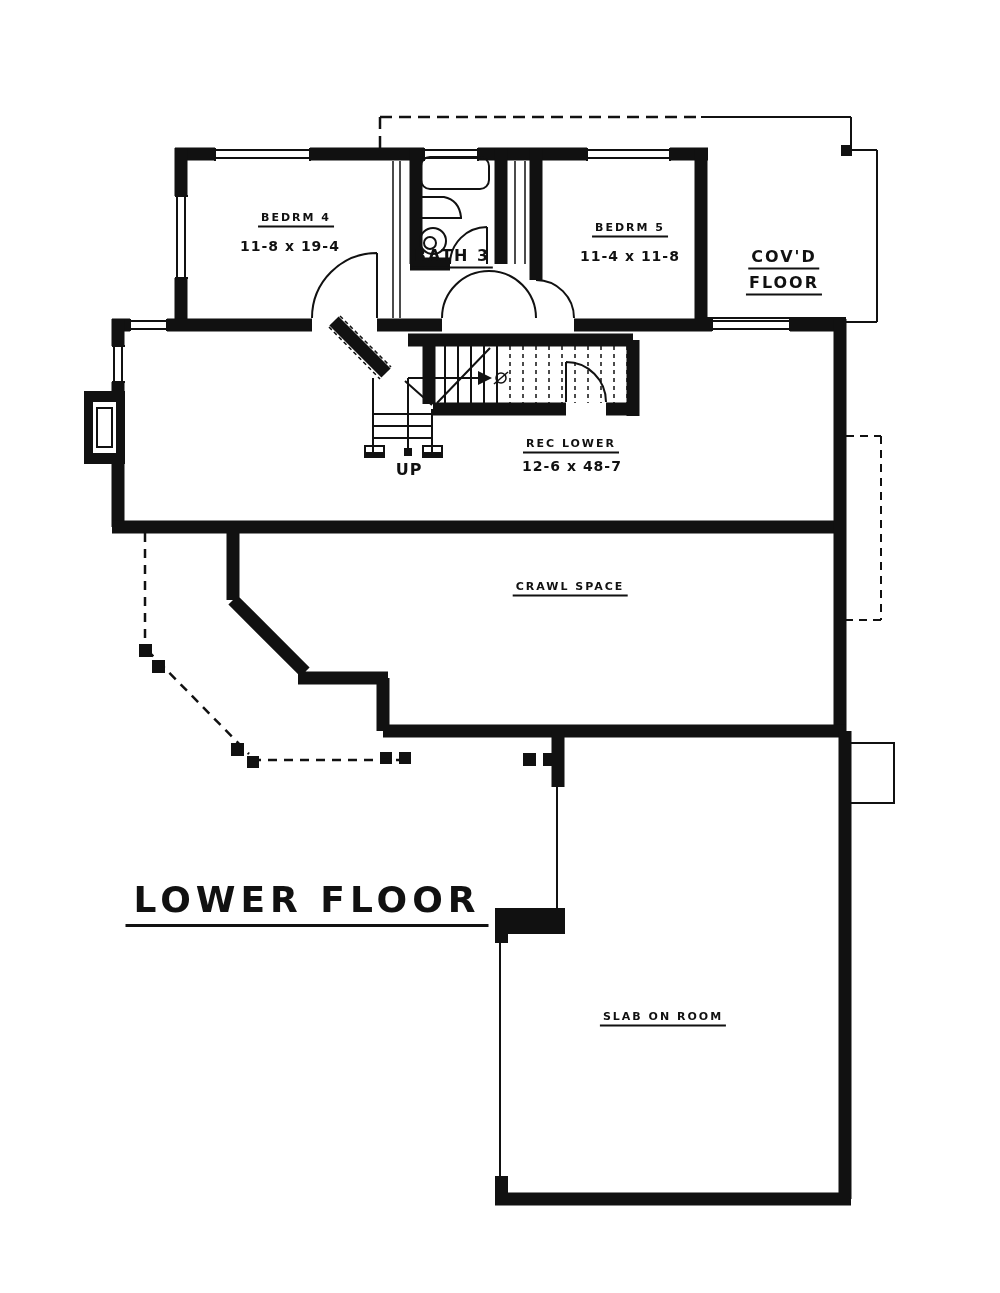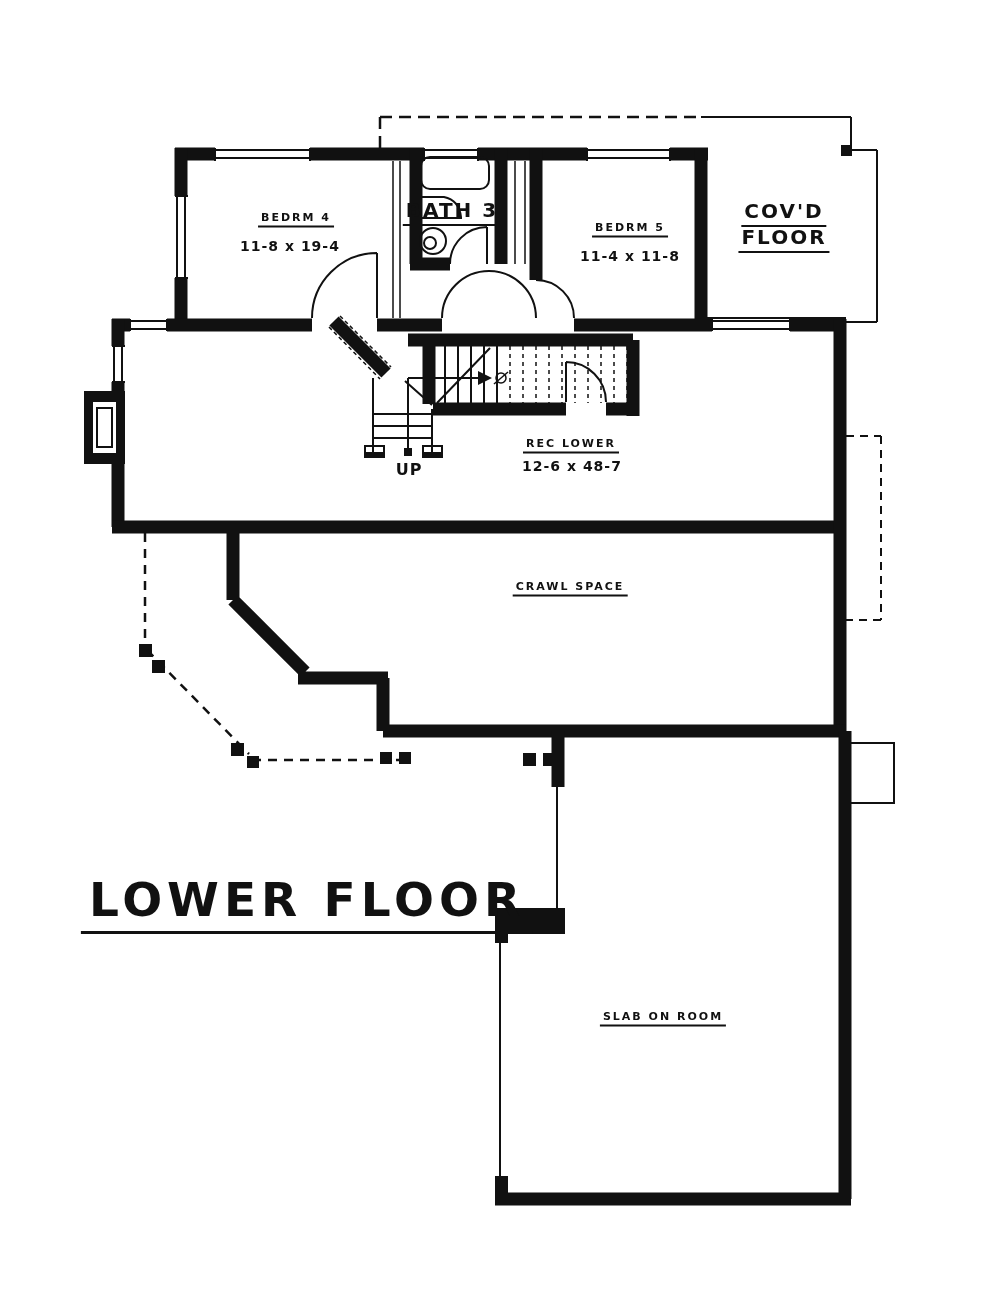--- a/index.html
+++ b/index.html
@@ -3,24 +3,24 @@
 <meta charset="utf-8">
 <style>
   html,body{margin:0;padding:0;background:#ffffff;}
   .canvas{position:relative;width:1000px;height:1293px;background:#ffffff;overflow:hidden;
           font-family:"DejaVu Sans",sans-serif;}
   .canvas svg{position:absolute;left:0;top:0;}
   .lbl{position:absolute;transform:translate(-50%,-50%);font-weight:700;color:#111;
        letter-spacing:2px;white-space:nowrap;text-align:center;
        font-family:"DejaVu Sans",sans-serif;}
   .name{font-size:11px;}
-  .sm{font-size:20px;}
+  .sm{font-size:16px;margin-top:45px;}
   .dims{font-size:14px;letter-spacing:1px;}
   .u{display:inline-block;border-bottom:2.5px solid #111;padding:0 3px 2px;}
-  .title{font-size:47px;letter-spacing:5px;}
+  .title{font-size:36px;letter-spacing:5px;}
   .title .u{border-bottom:3px solid #111;padding:0 8px 4px;}
   .up{font-size:16px;letter-spacing:1px;}
 </style>
 </head>
 <body>
 
 <div class="canvas">
 
 <svg width="1000" height="1293" viewBox="0 0 1000 1293">
 

